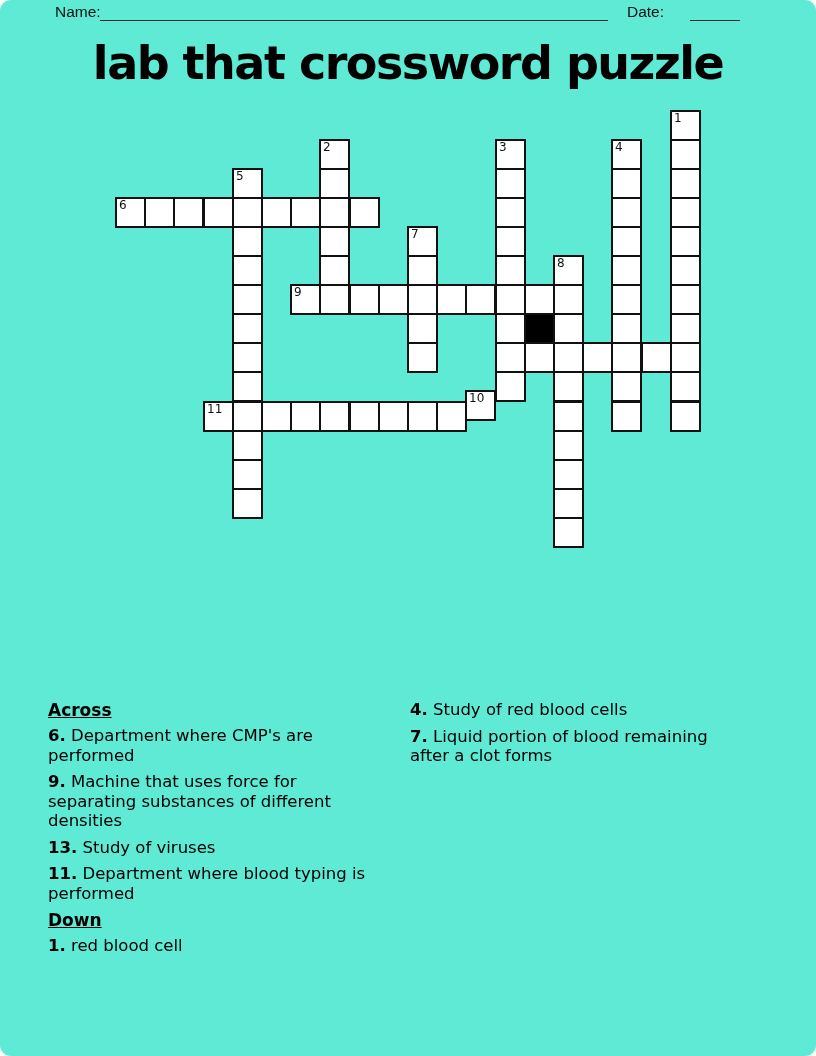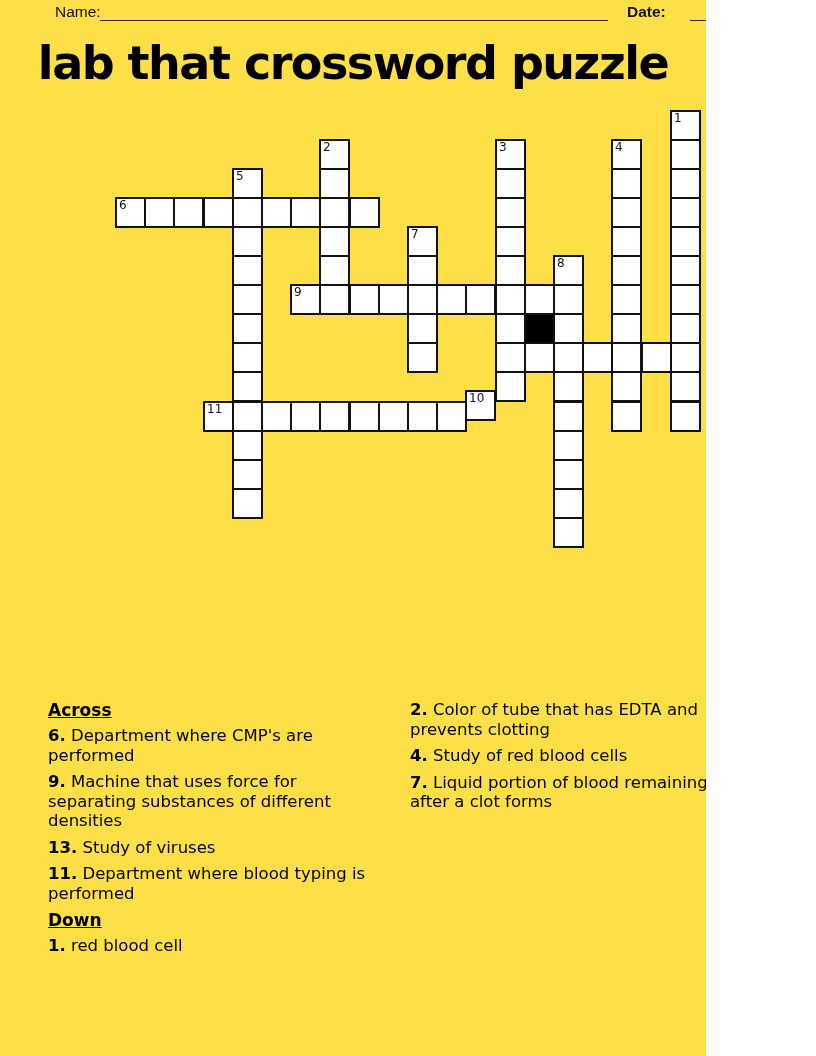--- a/index.html
+++ b/index.html
@@ -1,41 +1,42 @@
 <!DOCTYPE html>
 <html><head>
 <meta charset="utf-8">
 <style>
   html, body { margin: 0; padding: 0; background: #fff; }
   .page {
     position: relative;
-    width: 706px;
+    width: 816px;
     height: 1056px;
-    background: #fde047;
+    background: #5eead4;
     color: #000;
     font-family: "DejaVu Sans", sans-serif;
     overflow: hidden;
+    border-radius: 11px;
   }
   
   .hdr-label {
     position: absolute;
     font-family: "Liberation Sans", sans-serif;
     font-size: 15.5px;
     color: #111;
     top: 3px;
   }
   .hdr-line {
     position: absolute;
     top: 20px;
     height: 0;
     border-bottom: 1.6px solid #2a2a2a;
   }
   #name-label { left: 55px; }
   #name-line  { left: 100px; width: 508px; }
-  #date-label { left: 627px; font-weight: bold; }
+  #date-label { left: 627px; }
   #date-line  { left: 690px; width: 50px; }
   
   .title {
     position: absolute;
     left: 0; right: 0;
     top: 36px;
     text-align: center;
     font-size: 46px;
     font-weight: bold;
     letter-spacing: -1.5px;
@@ -218,20 +219,18 @@
       <p class="clue"><b>9.</b> <span class="txt">Machine that uses force for
 separating substances of different
 densities</span></p>
       <p class="clue"><b>13.</b> <span class="txt">Study of viruses</span></p>
       <p class="clue"><b>11.</b> <span class="txt">Department where blood typing is
 performed</span></p>
       <div class="clue-heading">Down</div>
       <p class="clue"><b>1.</b> <span class="txt">red blood cell</span></p>
     </div>
   <div class="clues-col" id="clues-right">
-      <p class="clue"><b>2.</b> <span class="txt">Color of tube that has EDTA and
-prevents clotting</span></p>
       <p class="clue"><b>4.</b> <span class="txt">Study of red blood cells</span></p>
       <p class="clue"><b>7.</b> <span class="txt">Liquid portion of blood remaining
 after a clot forms</span></p>
     </div>
 
 </div>
 
 </body></html>

